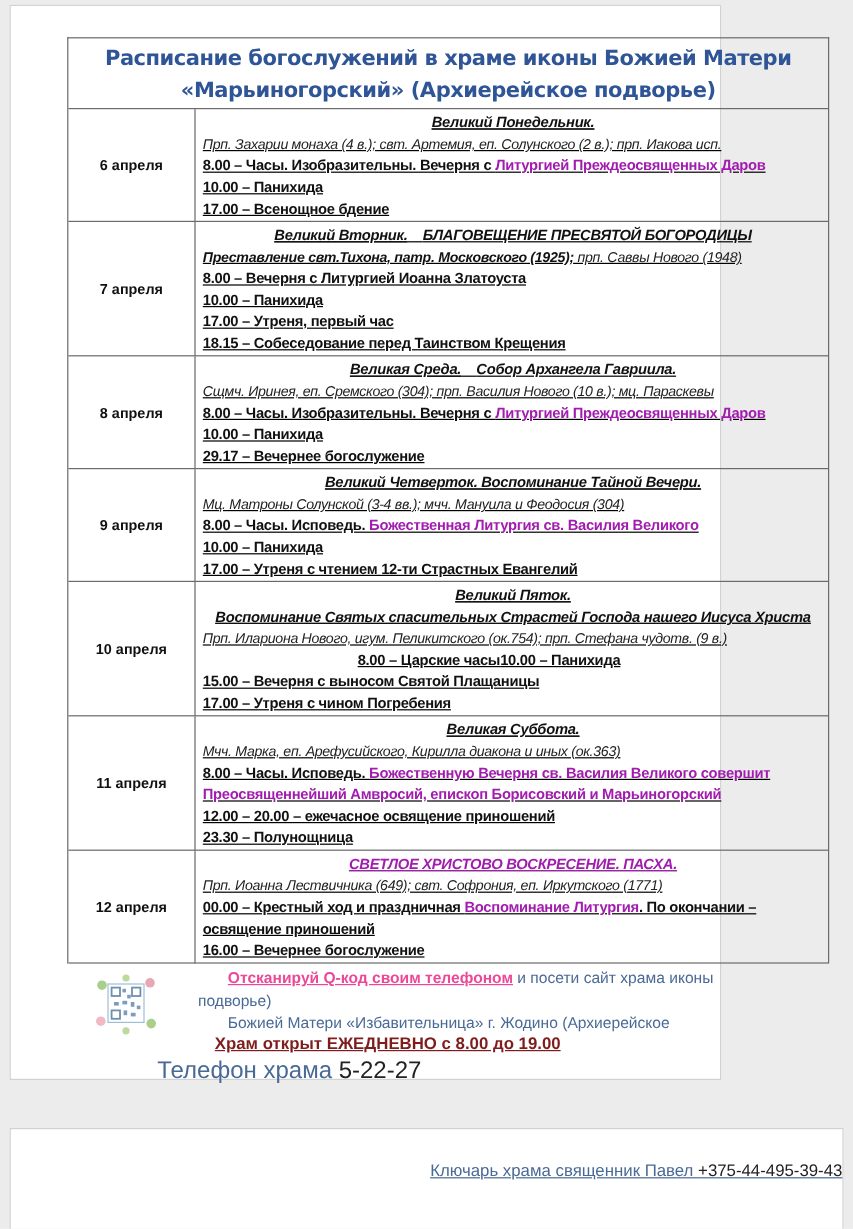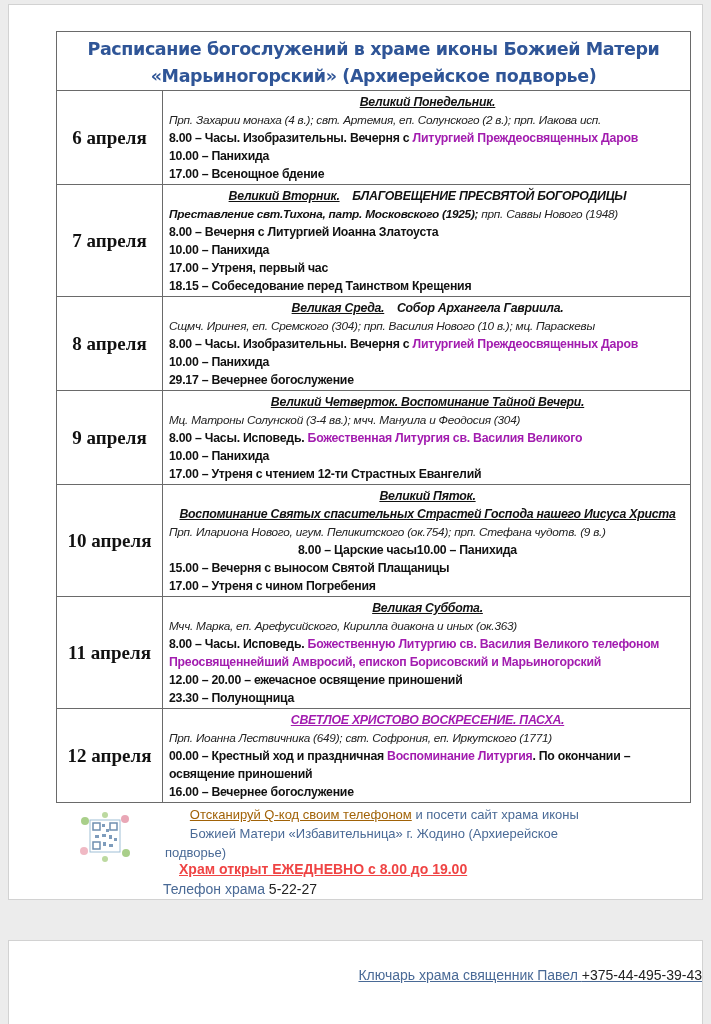--- a/index.html
+++ b/index.html
@@ -3,21 +3,21 @@
 <meta charset="utf-8">
 <style>
   html, body { margin: 0; padding: 0; }
   body {
     width: 711px; height: 1024px; overflow: hidden;
     background: #ececec;
     font-family: "Liberation Sans", sans-serif;
     position: relative;
   }
   .page1 {
-    position: absolute; left: 8px; top: 4px; width: 695px; height: 896px;
+    position: absolute; left: 8px; top: 4px; width: 593px; height: 896px;
     background: #ffffff; border: 1px solid #d2d2d2; box-sizing: border-box;
   }
   .page2 {
     position: absolute; left: 8px; top: 940px; width: 695px; height: 90px;
     background: #ffffff; border: 1px solid #d2d2d2; box-sizing: border-box;
   }
   .doc {
     position: absolute; left: 47px; top: 26px; width: 635px;
     border: 1px solid #6a6a6a; border-bottom: none; box-sizing: border-box;
   }
@@ -31,37 +31,37 @@
     font-family: "DejaVu Sans", sans-serif;
     font-style: italic; font-weight: bold; font-size: 12px;
     text-decoration: underline; padding-left: 4px; line-height: 18px;
     letter-spacing: -0.3px; color: #111;
   }
   table.sched { width: 100%; border-collapse: collapse; }
   table.sched td { border: 1px solid #6a6a6a; vertical-align: middle; padding: 0; }
   table.sched tr:first-child td { border-top: 1px solid #6a6a6a; }
   td.date {
     width: 105px; text-align: center;
-    font-family: Liberation Serif, serif; font-weight: bold; font-size: 19px; color: #111;
+    font-family: Liberation Sans, sans-serif; font-weight: bold; font-size: 12px; color: #111;
     border-left: none !important;
   }
-  td.body { padding: 2px 4px 1px 6px !important; border-right: none !important; }
+  td.body { padding: 2px 4px 1px 6px !important; border-right: none !important; text-decoration: underline; }
   .line { font-size: 12.3px; line-height: 18px; white-space: nowrap; color: #111; letter-spacing: -0.25px; }
   .dayname { text-align: center; font-style: italic; font-weight: bold; }
   .dayname .u { text-decoration: underline; }
   .saints { text-align: left; font-style: italic; font-weight: normal; color: #222; font-size: 11.8px; }
   .svc { font-weight: bold; }
   .red { color: #a21caf; }
   .split { display: flex; justify-content: center; padding-right: 40px; }
   .footer { position: absolute; left: 60px; top: 798px; width: 620px; }
   .qr { position: absolute; left: 10px; top: 8px; width: 52px; height: 52px; }
   .f1 { position: absolute; left: 110px; top: 2px; font-size: 13px; line-height: 19px; color: #4a6a96; width: 480px; }
-  .f1 .lnk { color: #a16207; font-weight: normal; text-decoration: underline; }
-  .f-open { position: absolute; left: 110px; top: 58px; font-size: 14px; color: #ef4444; font-weight: bold; text-decoration: underline; }
-  .f-phone { position: absolute; left: 62px; top: 78px; font-size: 14px; color: #4a6a96; margin-left: 32px; }
+  .f1 .lnk { color: #ec4899; font-weight: bold; text-decoration: underline; }
+  .f-open { position: absolute; left: 110px; top: 58px; font-size: 14px; color: #7f1d1d; font-weight: bold; text-decoration: underline; }
+  .f-phone { position: absolute; left: 62px; top: 78px; font-size: 20px; color: #4a6a96; }
   .f-phone .num, .p2 .num { color: #222; }
   .p2 { position: absolute; left: 0; top: 26px; width: 100%; text-align: right; font-size: 14px; color: #4a6a96; text-decoration: underline; }
 </style>
 </head>
 <body>
 
 <div class="page1">
   <div class="doc">
     <div class="title">
       <div>Расписание богослужений в храме иконы Божией Матери</div>
@@ -122,21 +122,21 @@
               </div>
               <div class="line svc"><span>15.00 – Вечерня с выносом Святой Плащаницы</span></div>
               <div class="line svc"><span>17.00 – Утреня с чином Погребения</span></div>
             </td>
           </tr>
           <tr>
             <td class="date">11 апреля</td>
             <td class="body">
               <div class="line dayname"><span class="u">Великая Суббота.</span></div>
               <div class="line saints"><span>Мчч. Марка, еп. Арефусийского, Кирилла диакона и иных (ок.363)</span></div>
-              <div class="line svc"><span>8.00 – Часы. Исповедь. </span><span class="red">Божественную Литургию св. Василия Великого телефоном</span></div>
+              <div class="line svc"><span>8.00 – Часы. Исповедь. </span><span class="red">Божественную Вечерня св. Василия Великого совершит</span></div>
               <div class="line svc"><span></span><span class="red">Преосвященнейший Амвросий, епископ Борисовский и Марьиногорский</span></div>
               <div class="line svc"><span>12.00 – 20.00 – ежечасное освящение приношений</span></div>
               <div class="line svc"><span>23.30 – Полунощница</span></div>
             </td>
           </tr>
           <tr>
             <td class="date">12 апреля</td>
             <td class="body">
               <div class="line dayname"><span class="u red">СВЕТЛОЕ ХРИСТОВО ВОСКРЕСЕНИЕ. ПАСХА.</span></div>
               <div class="line saints"><span>Прп. Иоанна Лествичника (649); свт. Софрония, еп. Иркутского (1771)</span></div>
@@ -165,22 +165,22 @@
         <rect x="27" y="18" width="3" height="3" fill="#7e9cbc"></rect>
       <rect x="23" y="23" width="4" height="3" fill="#7e9cbc"></rect>
         <rect x="30" y="24" width="3" height="4" fill="#7e9cbc"></rect>
       <rect x="35" y="27" width="3" height="3" fill="#7e9cbc"></rect>
         <rect x="24" y="31" width="3" height="4" fill="#7e9cbc"></rect>
       <rect x="30" y="33" width="4" height="3" fill="#7e9cbc"></rect>
         <rect x="16" y="24" width="4" height="3" fill="#7e9cbc"></rect>
     </svg>
     <div class="f1">
       <div>&nbsp;&nbsp;&nbsp;<span class="lnk">Отсканируй Q-код своим телефоном</span><span> и посети сайт храма иконы</span></div>
+      <div style="margin-left:-14px"><span>подворье)</span></div>
       <div>&nbsp;&nbsp;&nbsp;<span>Божией Матери «Избавительница» г. Жодино (Архиерейское</span></div>
-      <div style="margin-left:-14px"><span>подворье)</span></div>
     </div>
     <div class="f-open">Храм открыт ЕЖЕДНЕВНО с 8.00 до 19.00</div>
     <div class="f-phone">
       <span>Телефон храма </span><span class="num">5-22-27</span>
     </div>
   </div>
 </div>
 
 <div class="page2">
   <div class="p2">

